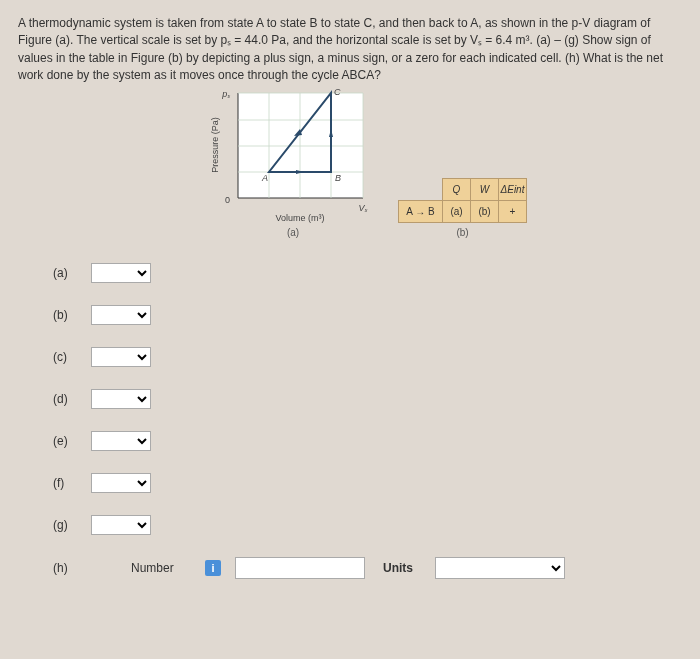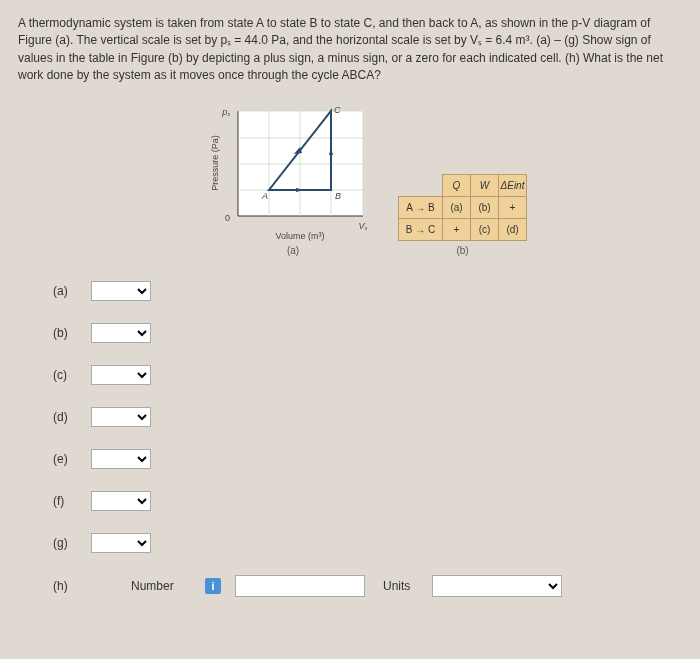--- a/index.html
+++ b/index.html
@@ -7,21 +7,20 @@
       background: #e0d9d1;
       font-family: Arial, sans-serif;
       font-size: 12px;
       color: #333;
       width: 700px;
       height: 659px;
       padding: 15px 18px;
     }
     .problem-text {
       line-height: 1.45;
-      margin-bottom: 18px;
     }
     .figures-row {
       display: flex;
       gap: 20px;
       margin-left: 190px;
       align-items: flex-end;
       margin-bottom: 25px;
     }
     .figure-a {
       display: flex;
@@ -81,20 +80,21 @@
     }
     .num-input {
       width: 130px;
       height: 22px;
       border: 1px solid #aaa;
       background: #fff;
       padding: 0 6px;
     }
     .units-label {
       margin: 0 8px 0 4px;
+      font-weight: bold;
     }
     .units-select {
       width: 130px;
       height: 22px;
       border: 1px solid #aaa;
       background: #fff;
     }
     .info-icon {
       display: inline-flex;
       width: 16px;
@@ -152,26 +152,20 @@
         <th>Q</th>
         <th>W</th>
         <th>ΔEint</th>
       </tr>
       <tr>
         <td style="width:44px">A → B</td>
         <td>(a)</td>
         <td>(b)</td>
         <td>+</td>
       </tr>
-      <tr>
-        <td>B → C</td>
-        <td>+</td>
-        <td>(c)</td>
-        <td>(d)</td>
-      </tr>
     </tbody>
       </table>
     <div class="fig-label" style="margin-top:4px">(b)</div>
   </div>
 </div>
 
 <div class="answers">
   <div class="ans-row">
     <span class="ans-label">(a)</span>
     <select class="small-select"></select>

